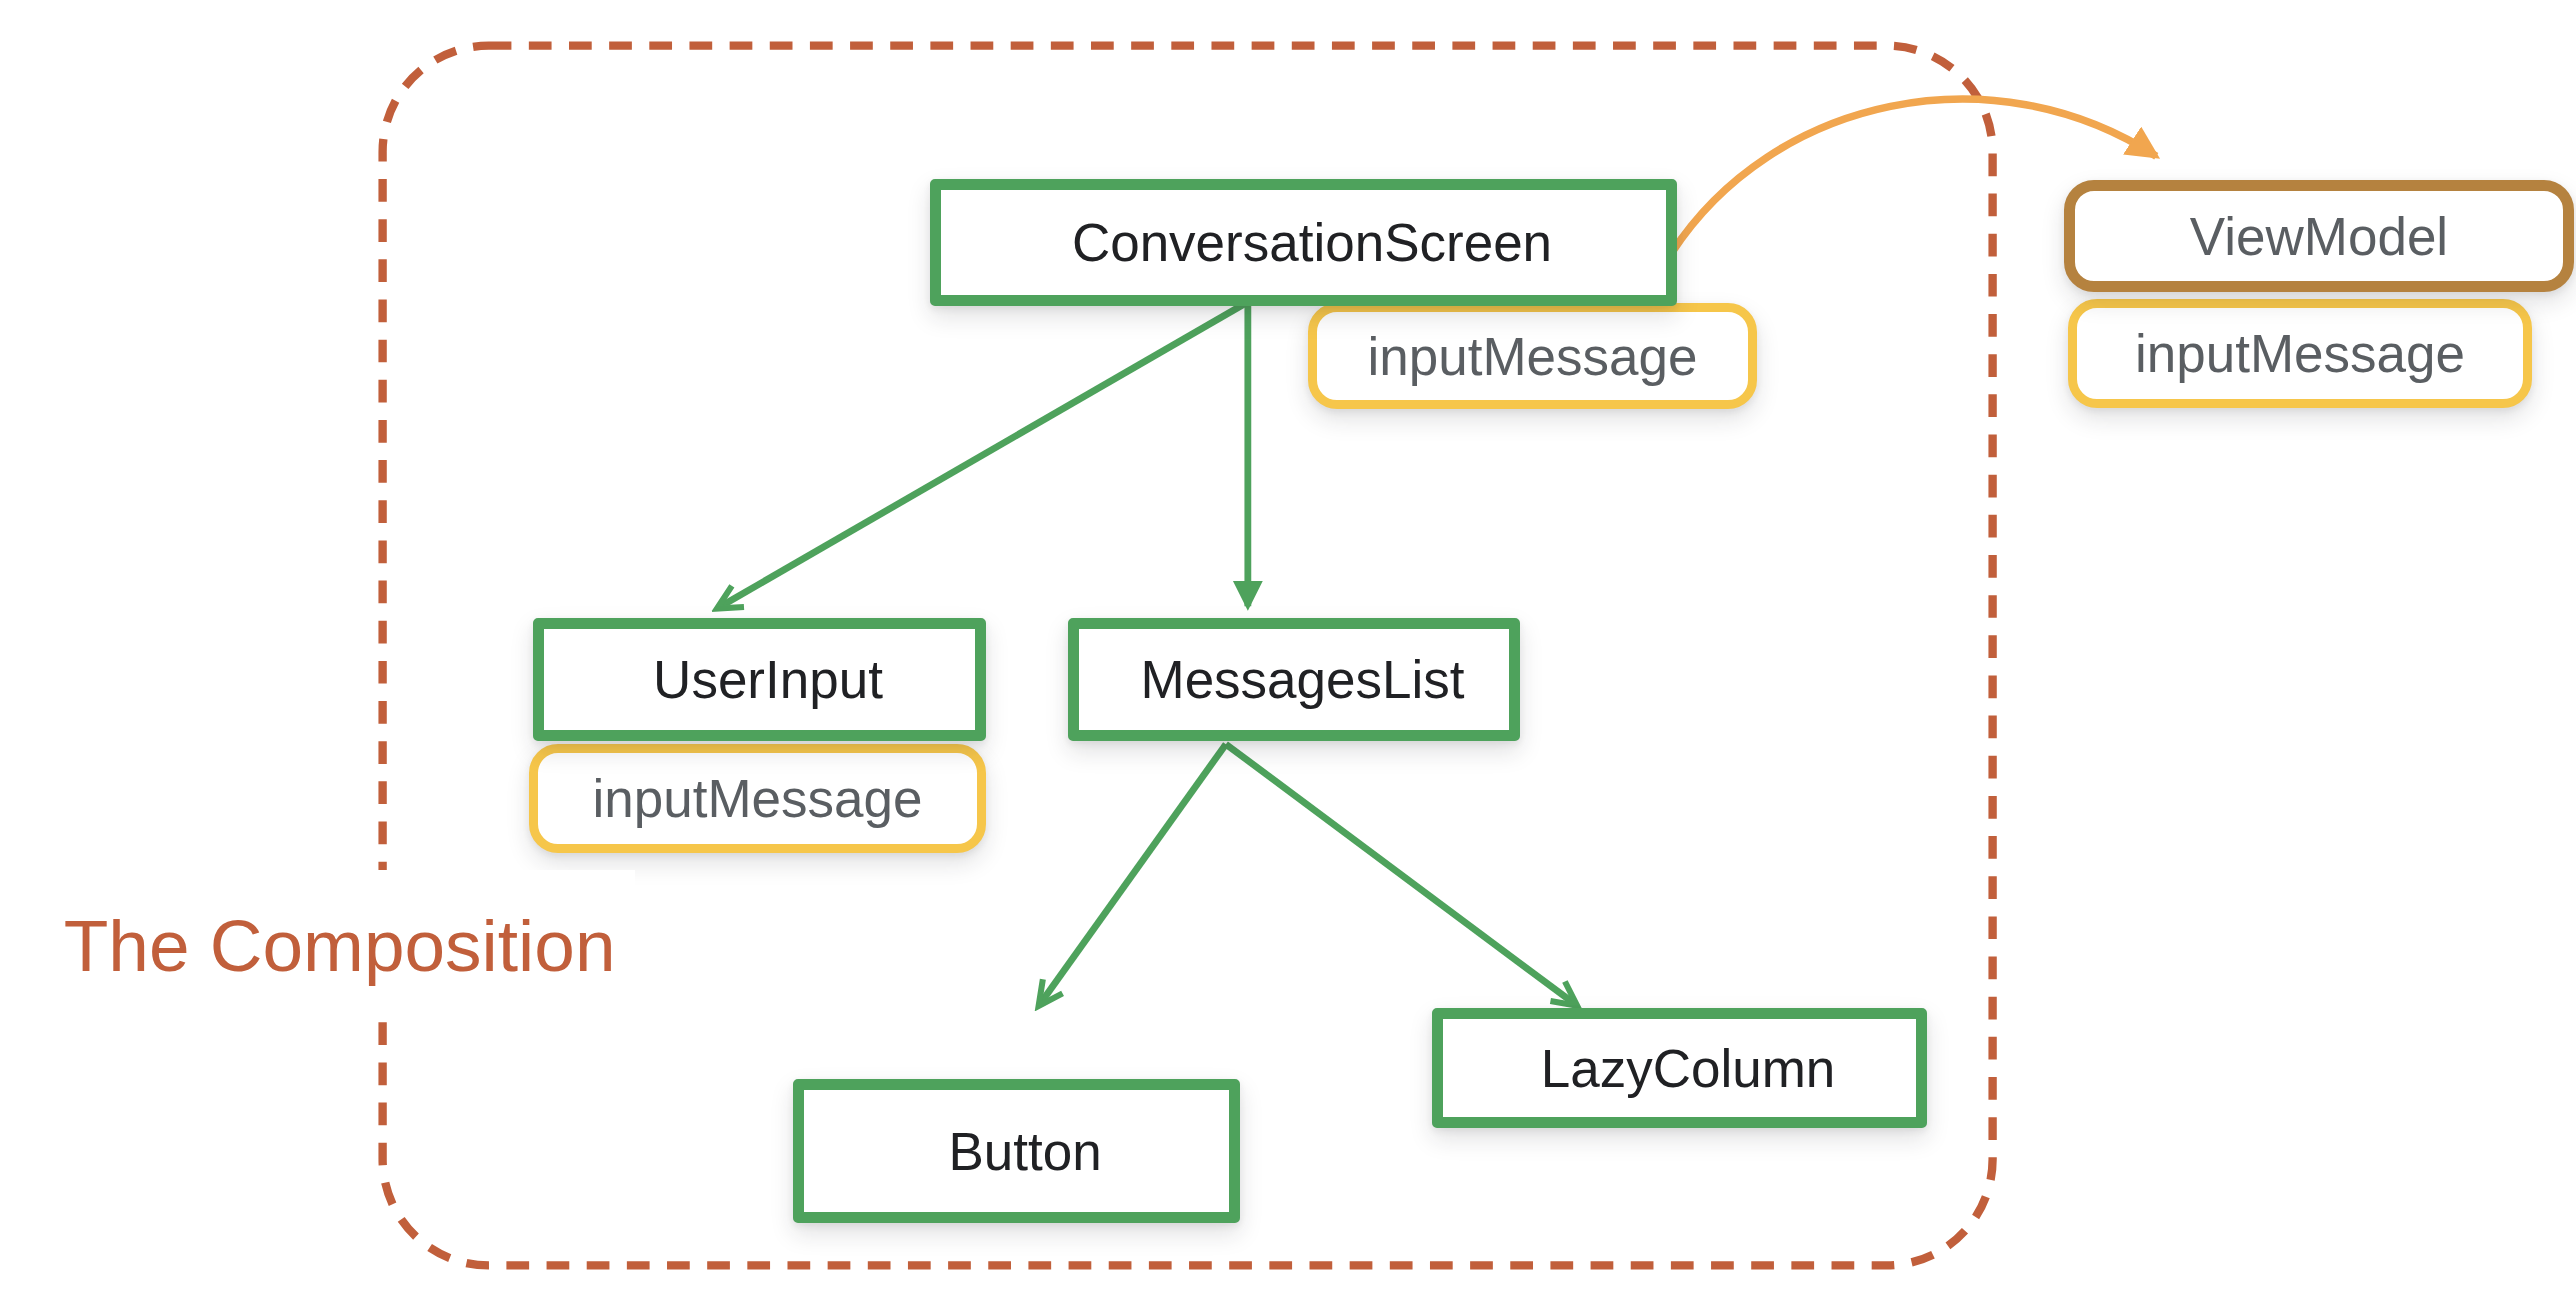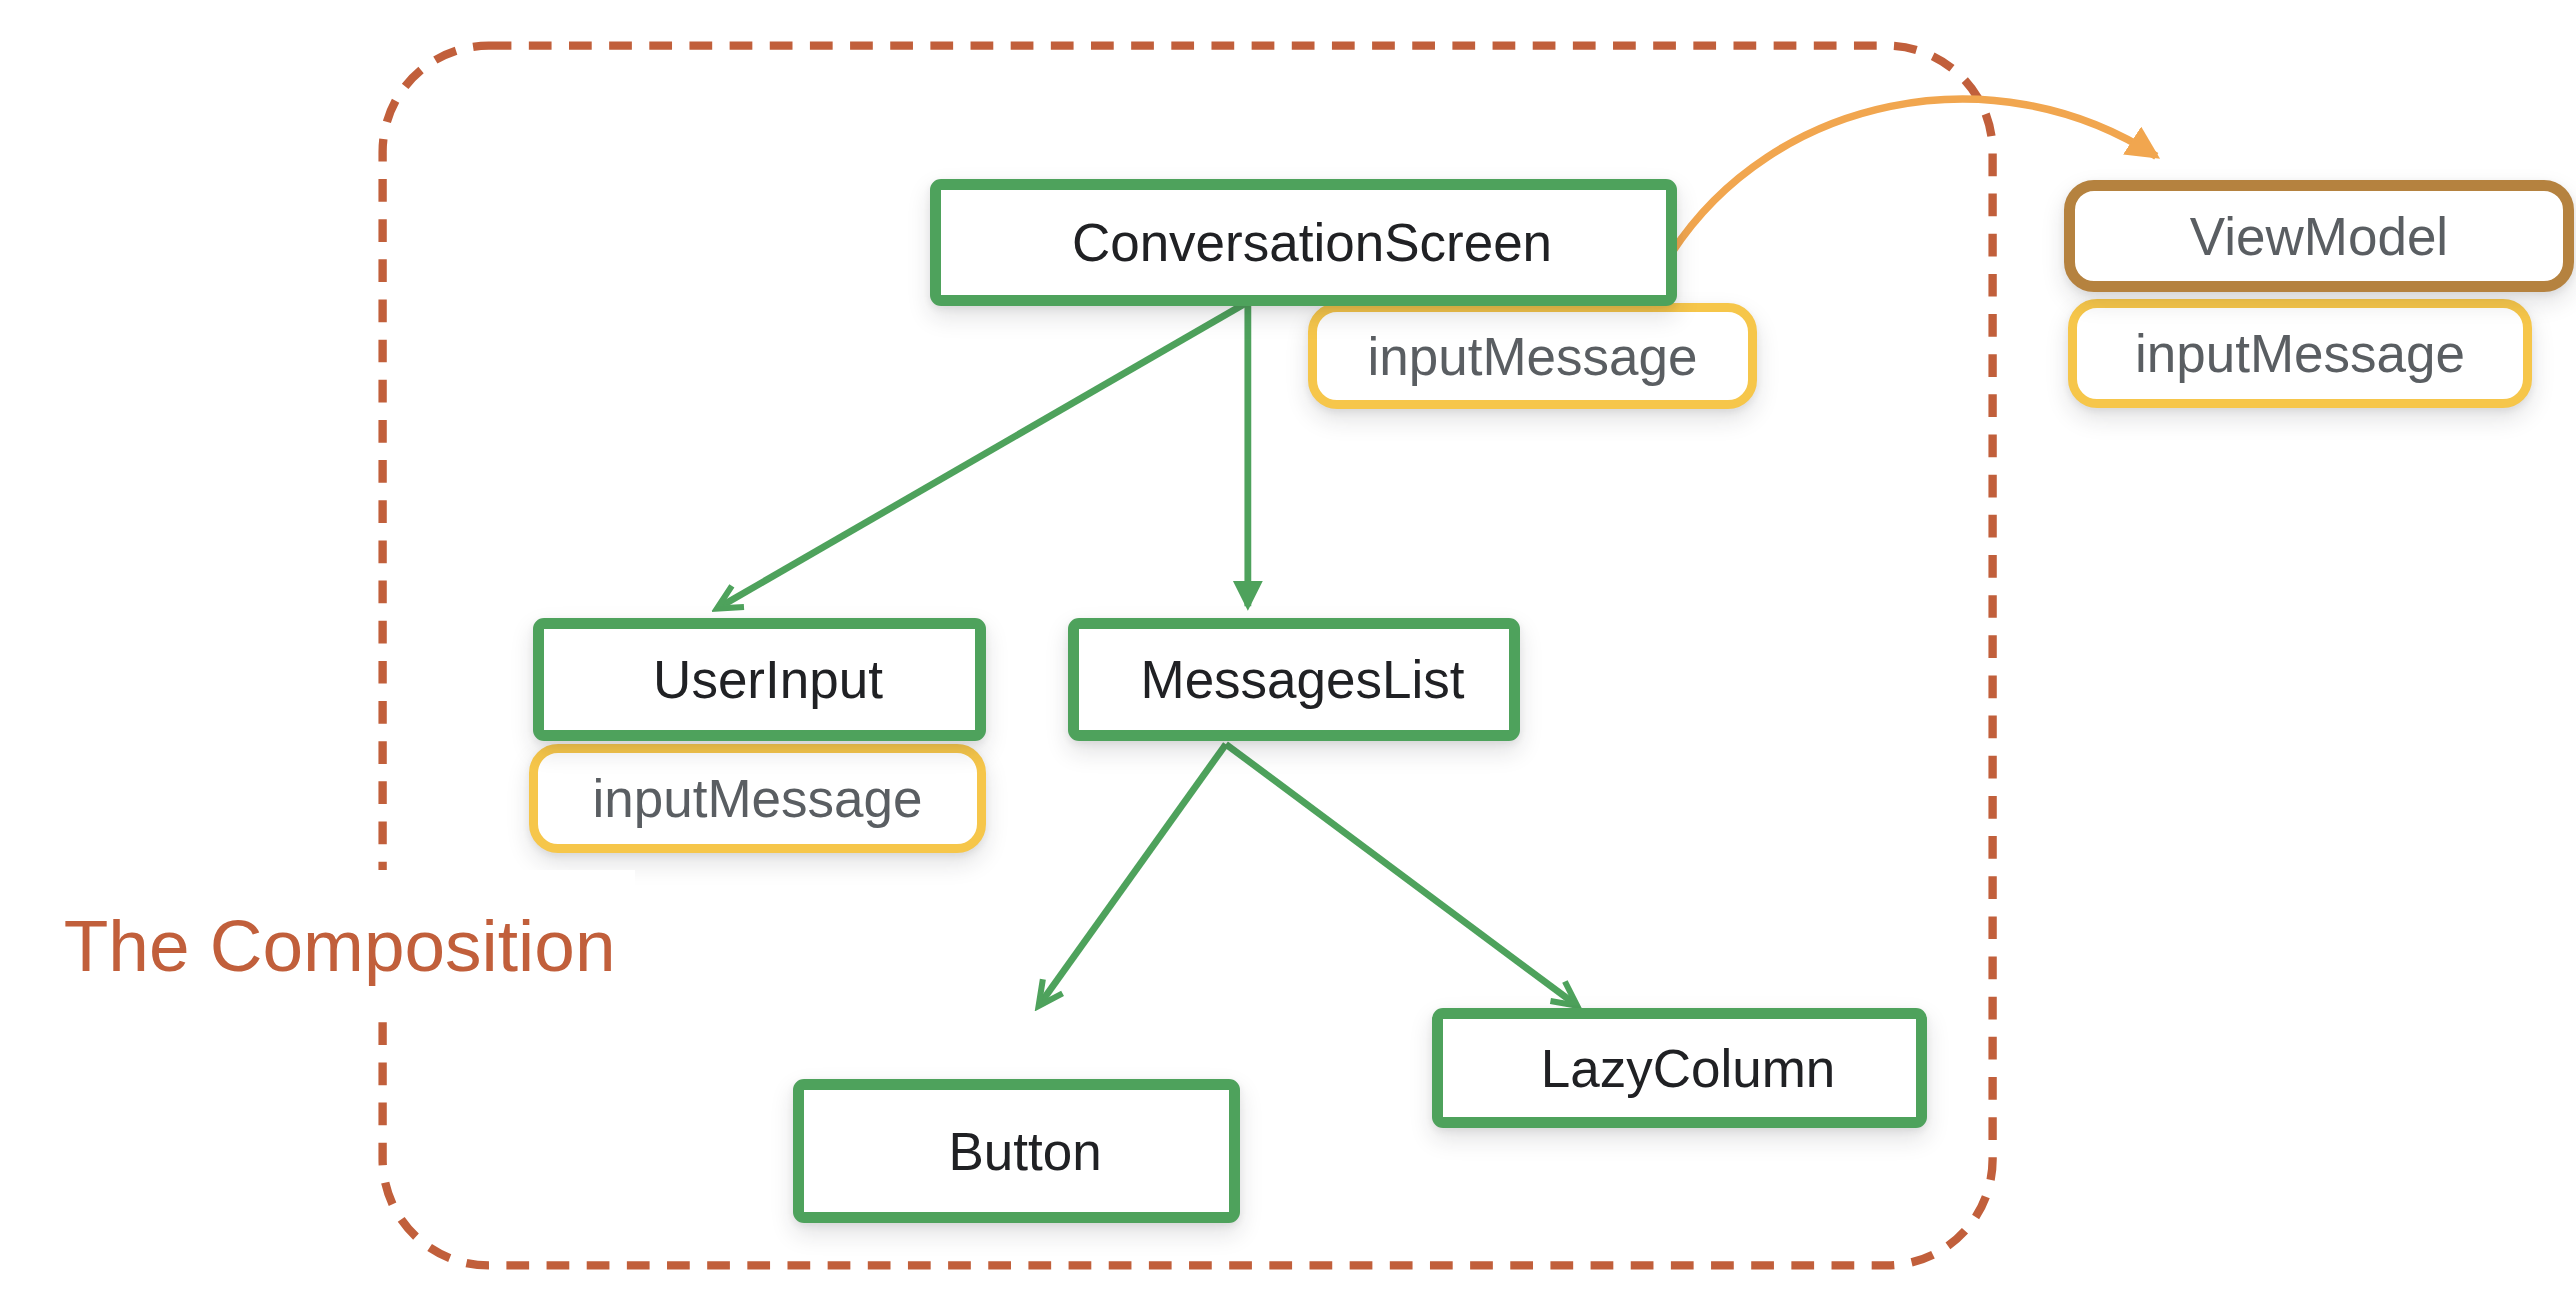--- a/index.html
+++ b/index.html
@@ -34,21 +34,21 @@
     box-sizing: border-box;
     background: #ffffff;
     display: flex;
     align-items: center;
     justify-content: center;
     box-shadow: 0 10.6px 23px rgba(32,33,36,0.13), 0 3px 7.6px rgba(32,33,36,0.08);
   }
   .node .label { white-space: nowrap; }
   .composable {
     border: 11.4px solid var(--composable-green);
-    border-radius: 11px;
+    border-radius: 5px;
     z-index: 3;
     padding-left: 17px;
   }
   .composable .label { color: var(--label-dark); font-size: 53px; }
   .state {
     border: 9.8px solid var(--state-yellow);
     border-radius: 29px;
     z-index: 2;
     text-align: center;
   }

